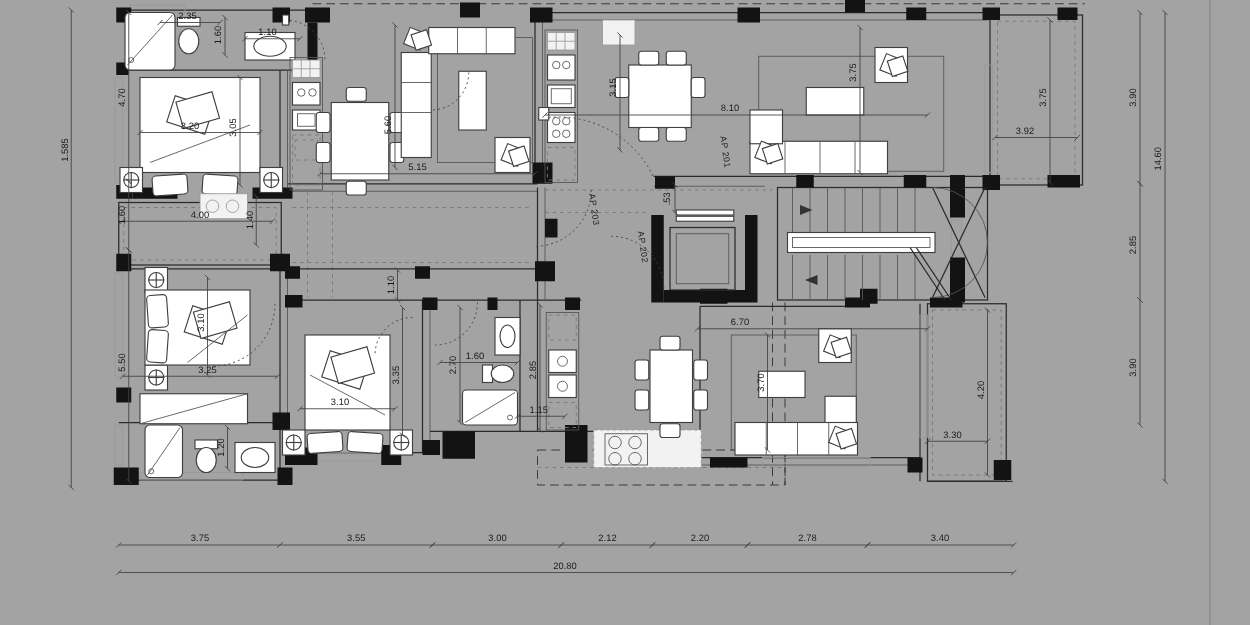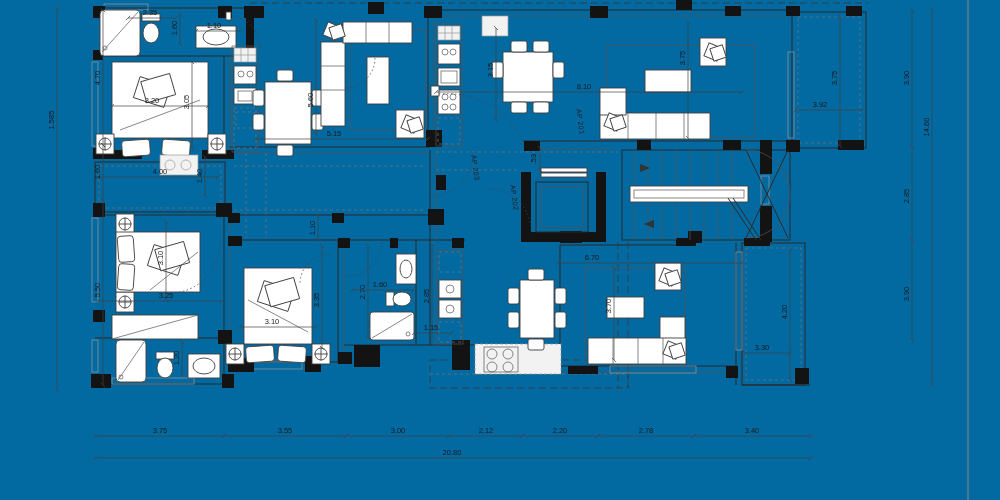--- a/index.html
+++ b/index.html
@@ -1,16 +1,16 @@
 <!DOCTYPE html>
 <html><head>
 <meta charset="utf-8">
 <style>
   html,body{margin:0;padding:0;background:#ffffff;}
-  .sheet{width:1000px;height:500px;position:relative;background:#0369a1;overflow:hidden;
+  .sheet{width:1000px;height:500px;position:relative;background:#a3a3a3;overflow:hidden;
          font-family:"Liberation Sans", sans-serif;}
   svg{display:block;}
   .thin{stroke:#2b2b2b;stroke-width:1;fill:none;}
   .thin2{stroke:#555;stroke-width:.7;fill:none;}
   .lite{stroke:#9a9a9a;stroke-width:.7;fill:none;}
   .dash{stroke:#3a3a3a;stroke-width:.8;fill:none;stroke-dasharray:7 4;}
   .dash2{stroke:#777;stroke-width:.7;fill:none;stroke-dasharray:3 3;}
   .dot{stroke:#444;stroke-width:.8;fill:none;stroke-dasharray:1.5 2.5;}
   .blk{fill:#131313;stroke:none;}
   .furn{fill:#ffffff;stroke:#3f3f3f;stroke-width:.9;}

